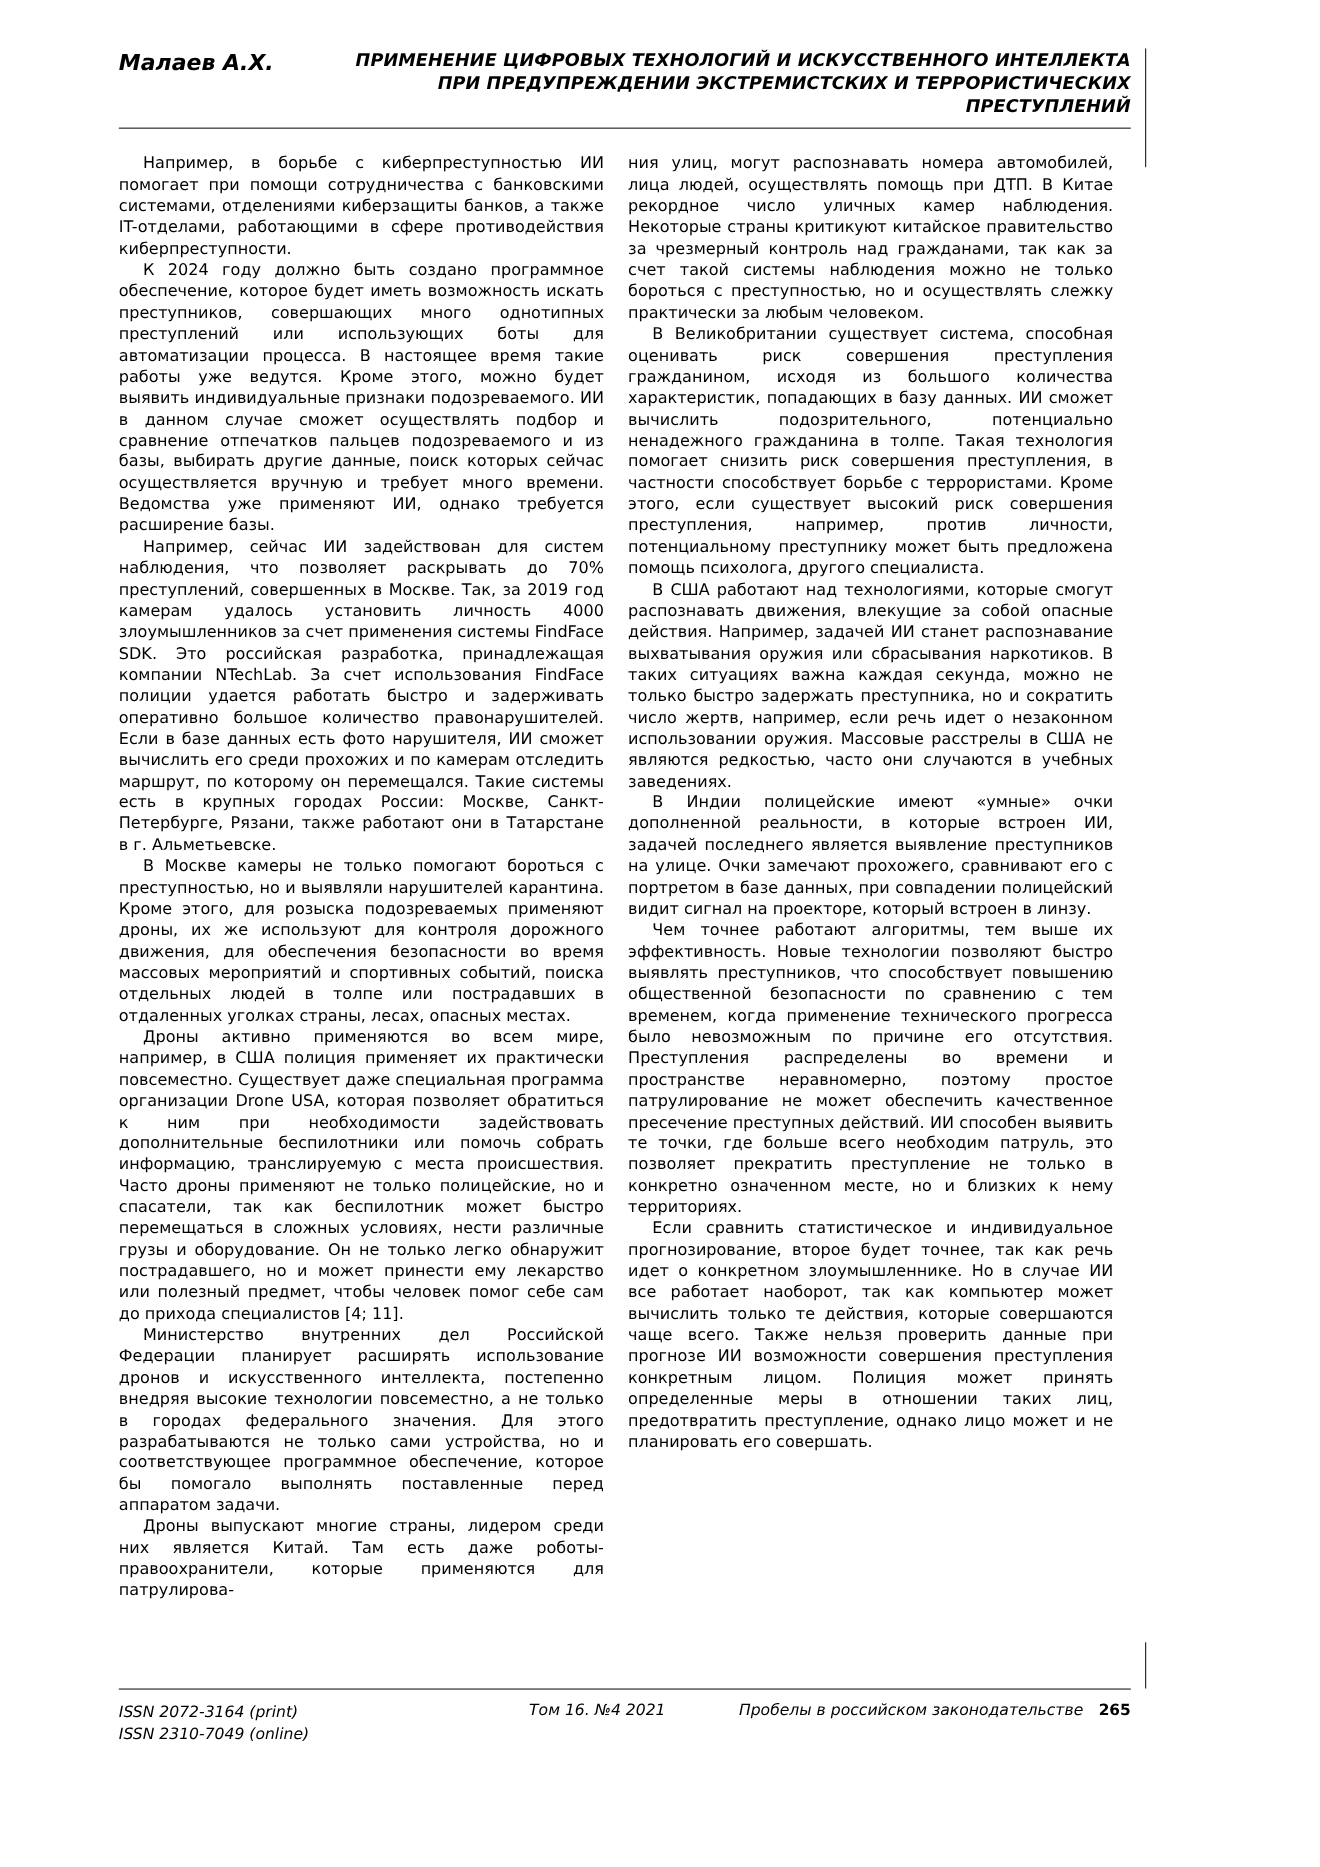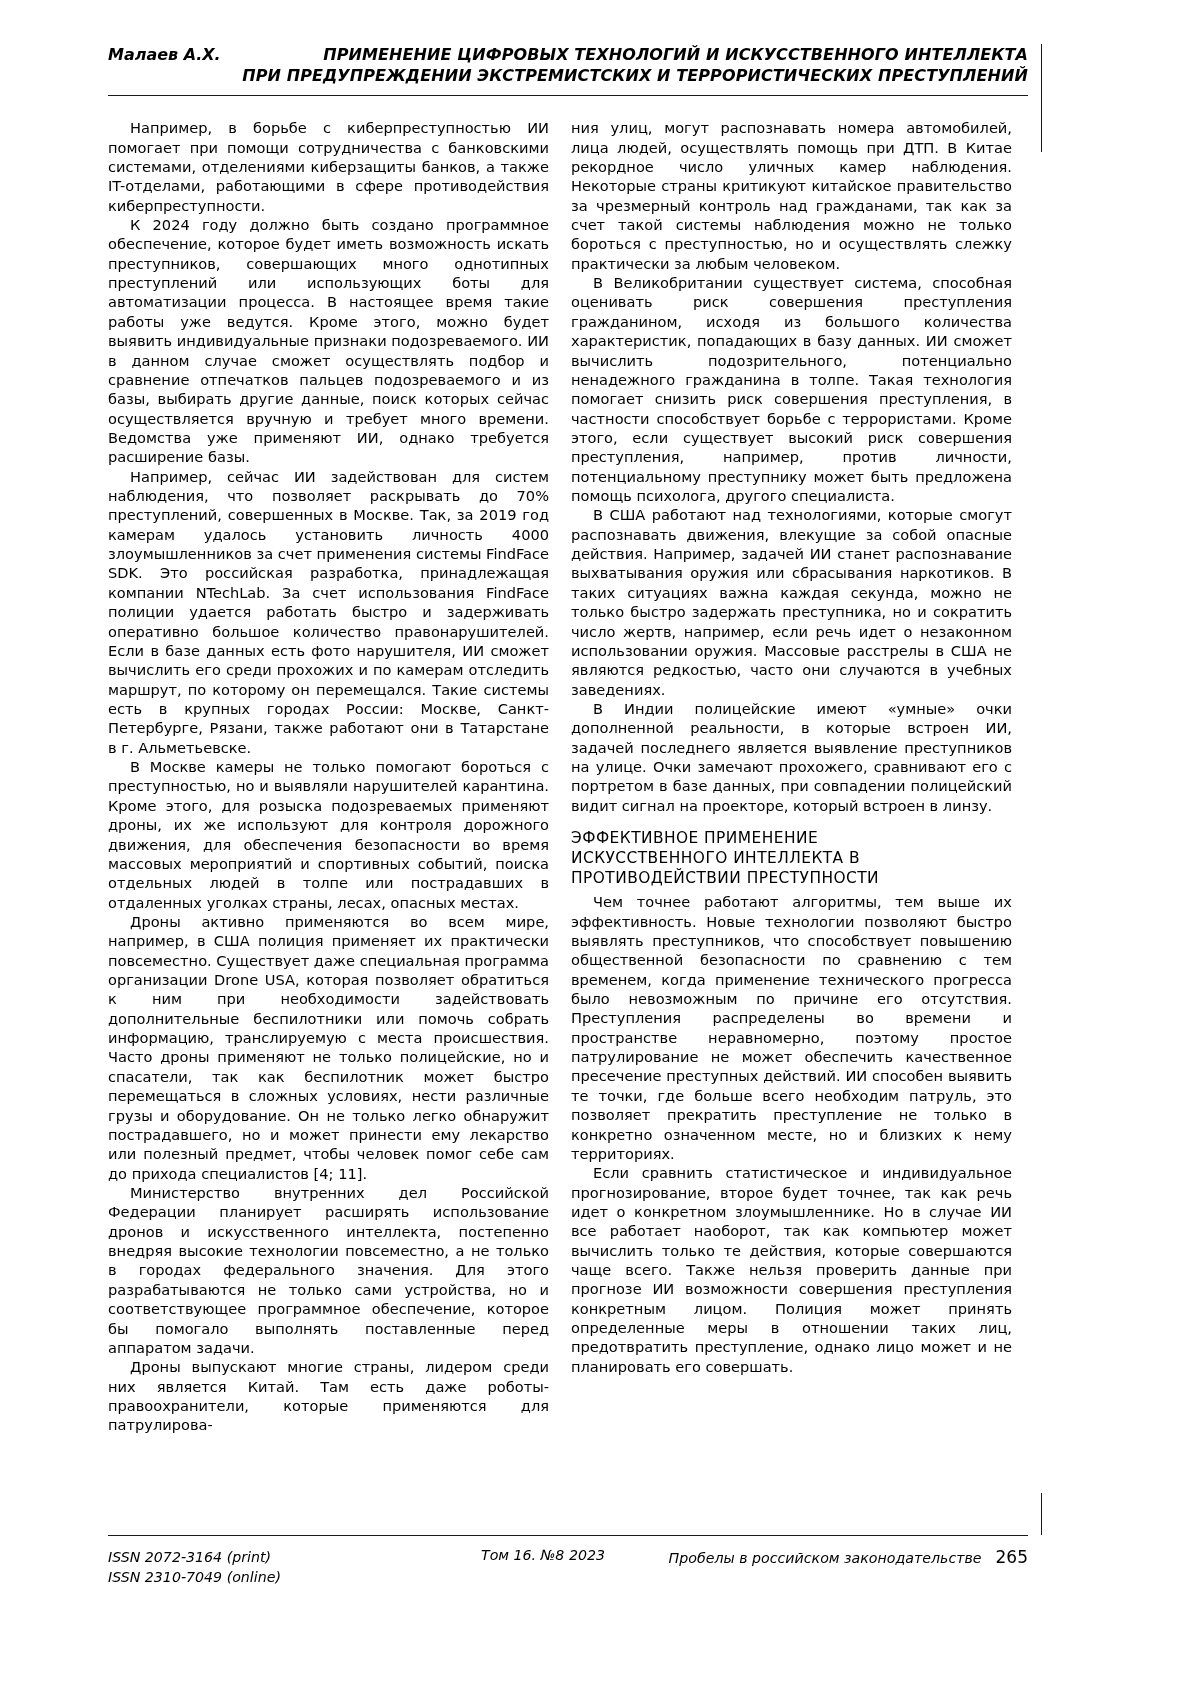--- a/index.html
+++ b/index.html
@@ -27,21 +27,21 @@
   
   .header {
     display: flex;
     align-items: flex-start;
     justify-content: space-between;
     gap: 18px;
   }
   .hdr-author {
     font-style: italic;
     font-weight: bold;
-    font-size: 16px;
+    font-size: 20px;
     white-space: nowrap;
     padding-top: 1px;
   }
   .hdr-title {
     flex: 1;
     text-align: right;
     font-style: italic;
     font-weight: bold;
     font-size: 16px;
     line-height: 1.32;
@@ -114,23 +114,23 @@
     text-align: center;
     padding-left: 20px;
   }
   .footer-right {
     width: 370px;
     text-align: right;
     white-space: nowrap;
   }
   .footer-pageno {
     font-style: normal;
-    font-weight: normal;
+    font-weight: bold;
     margin-left: 14px;
-    font-size: 17px;
+    font-size: 14px;
   }
 </style>
 </head>
 <body>
 
 <div class="page">
 
   <div class="page-inner">
 
     <div class="header">
@@ -154,41 +154,36 @@
         <p>Министерство внутренних дел Российской Федерации планирует расширять использование дронов и искусственного интеллекта, постепенно внедряя высокие технологии повсеместно, а не только в городах федерального значения. Для этого разрабатываются не только сами устройства, но и соответствующее программное обеспечение, которое бы помогало выполнять поставленные перед аппаратом задачи.</p>
         <p>Дроны выпускают многие страны, лидером среди них является Китай. Там есть даже роботы-правоохранители, которые применяются для патрулирова-</p>
       </div>
 
       <div class="col">
         <p class="noindent">ния улиц, могут распознавать номера автомобилей, лица людей, осуществлять помощь при ДТП. В Китае рекордное число уличных камер наблюдения. Некоторые страны критикуют китайское правительство за чрезмерный контроль над гражданами, так как за счет такой системы наблюдения можно не только бороться с преступностью, но и осуществлять слежку практически за любым человеком.</p>
         <p>В Великобритании существует система, способная оценивать риск совершения преступления гражданином, исходя из большого количества характеристик, попадающих в базу данных. ИИ сможет вычислить подозрительного, потенциально ненадежного гражданина в толпе. Такая технология помогает снизить риск совершения преступления, в частности способствует борьбе с террористами. Кроме этого, если существует высокий риск совершения преступления, например, против личности, потенциальному преступнику может быть предложена помощь психолога, другого специалиста.</p>
         <p>В США работают над технологиями, которые смогут распознавать движения, влекущие за собой опасные действия. Например, задачей ИИ станет распознавание выхватывания оружия или сбрасывания наркотиков. В таких ситуациях важна каждая секунда, можно не только быстро задержать преступника, но и сократить число жертв, например, если речь идет о незаконном использовании оружия. Массовые расстрелы в США не являются редкостью, часто они случаются в учебных заведениях.</p>
         <p>В Индии полицейские имеют «умные» очки дополненной реальности, в которые встроен ИИ, задачей последнего является выявление преступников на улице. Очки замечают прохожего, сравнивают его с портретом в базе данных, при совпадении полицейский видит сигнал на проекторе, который встроен в линзу.</p>
 
-        <div class="section-head">
-          <div>ЭФФЕКТИВНОЕ ПРИМЕНЕНИЕ</div>
-          <div>ИСКУССТВЕННОГО ИНТЕЛЛЕКТА В</div>
-          <div>ПРОТИВОДЕЙСТВИИ ПРЕСТУПНОСТИ</div>
-        </div>
 
         <p>Чем точнее работают алгоритмы, тем выше их эффективность. Новые технологии позволяют быстро выявлять преступников, что способствует повышению общественной безопасности по сравнению с тем временем, когда применение технического прогресса было невозможным по причине его отсутствия. Преступления распределены во времени и пространстве неравномерно, поэтому простое патрулирование не может обеспечить качественное пресечение преступных действий. ИИ способен выявить те точки, где больше всего необходим патруль, это позволяет прекратить преступление не только в конкретно означенном месте, но и близких к нему территориях.</p>
         <p>Если сравнить статистическое и индивидуальное прогнозирование, второе будет точнее, так как речь идет о конкретном злоумышленнике. Но в случае ИИ все работает наоборот, так как компьютер может вычислить только те действия, которые совершаются чаще всего. Также нельзя проверить данные при прогнозе ИИ возможности совершения преступления конкретным лицом. Полиция может принять определенные меры в отношении таких лиц, предотвратить преступление, однако лицо может и не планировать его совершать.</p>
       </div>
 
     </div>
   </div>
 
   <div class="footer">
     <div class="footer-rule"></div>
     <div class="side-tick" style="top:-42px; height:42px; right:-14px;"></div>
     <div class="footer-row">
       <div class="footer-left">
         <div>ISSN 2072-3164 (print)</div>
         <div>ISSN 2310-7049 (online)</div>
       </div>
-      <div class="footer-center">Том 16. №8 2023</div>
+      <div class="footer-center">Том 16. №4 2021</div>
       <div class="footer-right">
         <span>Пробелы в российском законодательстве</span><span class="footer-pageno">265</span>
       </div>
     </div>
   </div>
 
 </div>
 
 </body></html>

